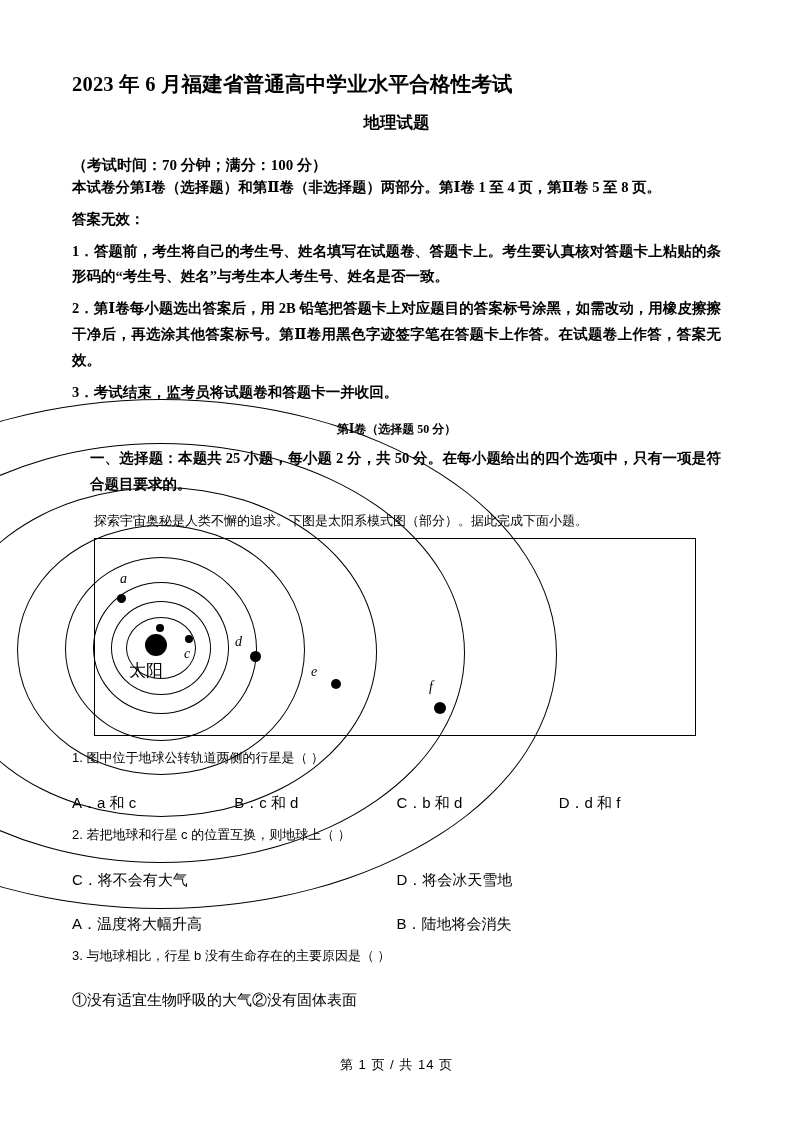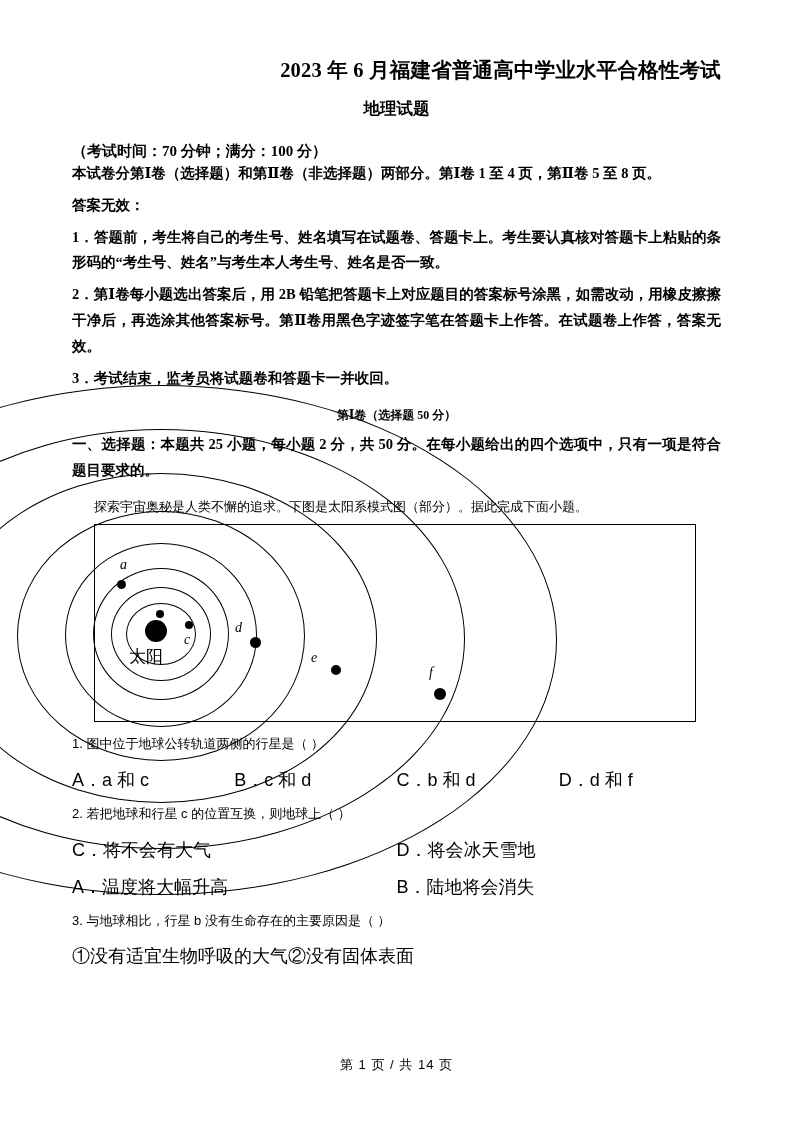--- a/index.html
+++ b/index.html
@@ -16,24 +16,25 @@
     overflow: hidden;
   }
   .page {
     width: 793px;
     height: 1122px;
     box-sizing: border-box;
     padding: 56px 72px 0 72px;
     position: relative;
   }
   .title1 {
-    text-align: right;
+    text-align: left;
     font-size: 20.5px;
     font-weight: bold;
     letter-spacing: 0.2px;
+    margin-top: 14px;
   }
   .title2 {
     text-align: center;
     font-size: 16.5px;
     font-weight: bold;
     margin-top: 14px;
   }
   .subtitle {
     text-align: left;
     font-size: 15px;
@@ -54,20 +55,21 @@
     font-size: 12px;
     font-weight: bold;
     margin-top: 16px;
   }
   .q-intro {
     font-size: 14.5px;
     font-weight: bold;
     line-height: 1.78;
     margin-top: 8px;
     text-align: justify;
+    margin-left: 18px;
   }
   .material {
     font-size: 13px;
     line-height: 1.7;
     margin-top: 12px;
     padding-left: 22px;
     font-family: "Liberation Serif", serif;
   }
   .figure-wrap {
     margin-top: 6px;
@@ -81,22 +83,22 @@
     background: #fff;
   }
   .q-line {
     font-size: 13px;
     line-height: 1.6;
     margin-top: 12px;
     font-family: "Liberation Sans", sans-serif;
   }
   .opt-row {
     display: flex;
-    font-size: 18px;
-    margin-top: 13px;
+    font-size: 15px;
+    margin-top: 25px;
     font-family: "Liberation Sans", sans-serif;
   }
   .opt-row.four > div {
     width: 25%;
   }
   .opt-row.two > div {
     width: 50%;
   }
   .footer {
     position: absolute;

